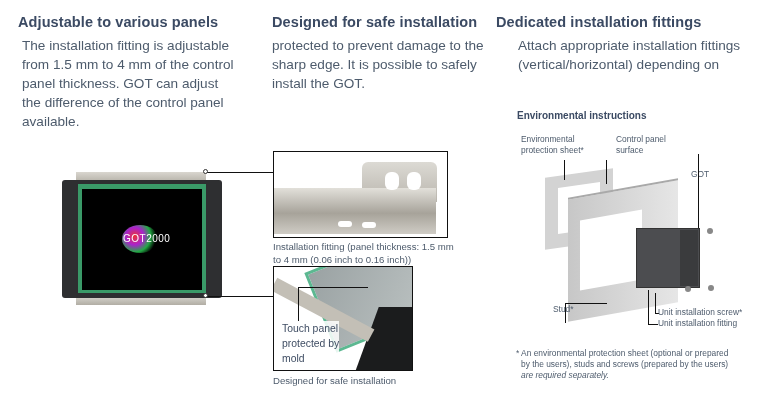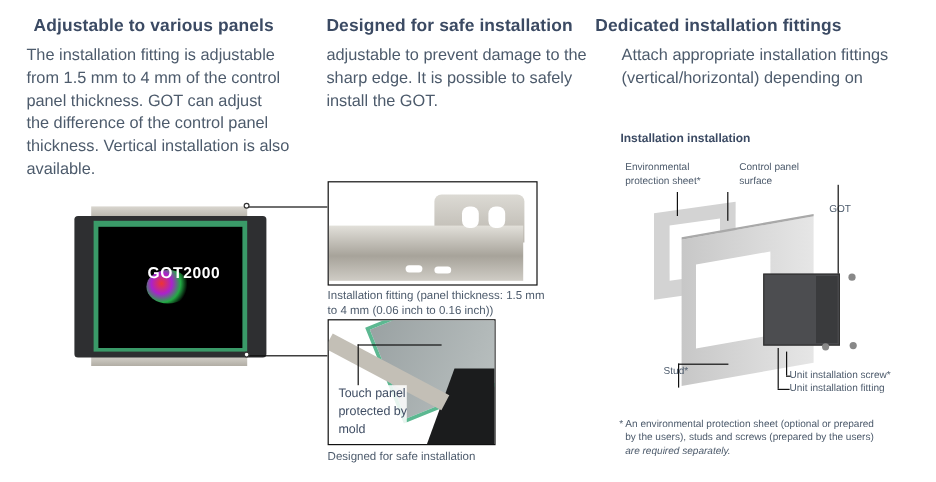--- a/index.html
+++ b/index.html
@@ -8,51 +8,50 @@
   .col-body { position:absolute; font-size:13.6px; line-height:19px; color:#4d5b6c; }
   .cap { position:absolute; font-size:9.6px; line-height:13px; color:#4d5b6c; }
   .small { position:absolute; font-size:8.4px; line-height:11px; color:#4d5b6c; }
   .box { position:absolute; border:1.5px solid #111; box-sizing:border-box; overflow:hidden; }
   .line { position:absolute; background:#111; }
   .dot { position:absolute; width:6px; height:6px; border-radius:50%; background:#888; }
 </style>
 </head>
 <body>
 
-<div class="col-title" style="left:28px;top:14px;">Adjustable to various panels</div>
+<div class="col-title" style="left:18px;top:14px;">Adjustable to various panels</div>
 <div class="col-body" style="left:22px;top:36px;">
   <div>The installation fitting is adjustable</div>
   <div>from 1.5 mm to 4 mm of the control</div>
   <div>panel thickness. GOT can adjust</div>
   <div>the difference of the control panel</div>
-  <div>thickness. Vertical installation is also</div>
   <div>available.</div>
 </div>
 
 <div class="col-title" style="left:272px;top:14px;">Designed for safe installation</div>
 <div class="col-body" style="left:272px;top:36px;">
-  <div>adjustable to prevent damage to the</div>
+  <div>protected to prevent damage to the</div>
   <div>sharp edge. It is possible to safely</div>
   <div>install the GOT.</div>
 </div>
 
 <div class="col-title" style="left:496px;top:14px;">Dedicated installation fittings</div>
 <div class="col-body" style="left:518px;top:36px;">
   <div>Attach appropriate installation fittings</div>
   <div>(vertical/horizontal) depending on</div>
 </div>
 
 <div style="position:absolute;left:62px;top:167px;width:160px;height:140px;">
   <div style="position:absolute;left:14px;top:5px;width:130px;height:9px;background:linear-gradient(#d9d6cf,#b9b5ac);"></div>
   <div style="position:absolute;left:14px;top:130px;width:130px;height:8px;background:linear-gradient(#d4d1ca,#b1ada4);"></div>
   <div style="position:absolute;left:0;top:13px;width:160px;height:118px;background:#2e2f31;border-radius:3px;"></div>
   <div style="position:absolute;left:16px;top:17px;width:128px;height:109px;background:#3a9a68;"></div>
   <div style="position:absolute;left:20px;top:22px;width:120px;height:101px;background:#000;"></div>
   <div style="position:absolute;left:60px;top:58px;width:36px;height:28px;border-radius:50%;background:radial-gradient(circle at 35% 40%,#e33 0%,#a2c 30%,#2a4 55%,rgba(0,0,0,0) 75%);"></div>
-  <div style="position:absolute;left:61px;top:53px;font-size:13px;font-weight:bold;color:#fff;letter-spacing:0.5px;">GOT2000</div>
+  <div style="position:absolute;left:61px;top:66px;font-size:10px;font-weight:normal;color:#fff;letter-spacing:0.5px;">GOT2000</div>
 </div>
 
 <div class="line" style="left:207px;top:172px;width:66px;height:1px;"></div>
 <div class="dot" style="left:203px;top:169px;width:5px;height:5px;background:#fff;border:1px solid #333;box-sizing:border-box;"></div>
 <div class="line" style="left:207px;top:296px;width:66px;height:1px;"></div>
 <div class="dot" style="left:203px;top:293px;width:5px;height:5px;background:#fff;border:1px solid #333;box-sizing:border-box;"></div>
 
 <div class="box" style="left:273px;top:151px;width:175px;height:87px;background:#fff;">
   <div style="position:absolute;left:88px;top:10px;width:75px;height:40px;background:linear-gradient(#dcdad4,#b9b5ad);border-radius:6px 6px 0 0;"></div>
   <div style="position:absolute;left:0;top:36px;width:162px;height:46px;background:linear-gradient(#e2e0da,#a7a39a 55%,#cfccc5);"></div>
@@ -73,21 +72,21 @@
   <div style="position:absolute;left:8px;top:54px;font-size:10.4px;line-height:15px;color:#3f4d63;background:rgba(255,255,255,0.85);">
     <div>Touch panel</div>
     <div>protected by</div>
     <div>mold</div>
   </div>
   <div class="line" style="left:24px;top:20px;width:1px;height:34px;"></div>
   <div class="line" style="left:24px;top:20px;width:70px;height:1px;"></div>
 </div>
 <div class="cap" style="left:273px;top:374px;">Designed for safe installation</div>
 
-<div style="position:absolute;left:517px;top:110px;font-size:10px;font-weight:bold;color:#3b4a63;">Installation installation</div>
+<div style="position:absolute;left:517px;top:110px;font-size:10px;font-weight:bold;color:#3b4a63;">Environmental instructions</div>
 
 <div class="small" style="left:521px;top:134px;">
   <div>Environmental</div>
   <div>protection sheet*</div>
 </div>
 <div class="small" style="left:616px;top:134px;">
   <div>Control panel</div>
   <div>surface</div>
 </div>
 <div class="small" style="left:691px;top:145px;margin-top:24px;">GOT</div>

